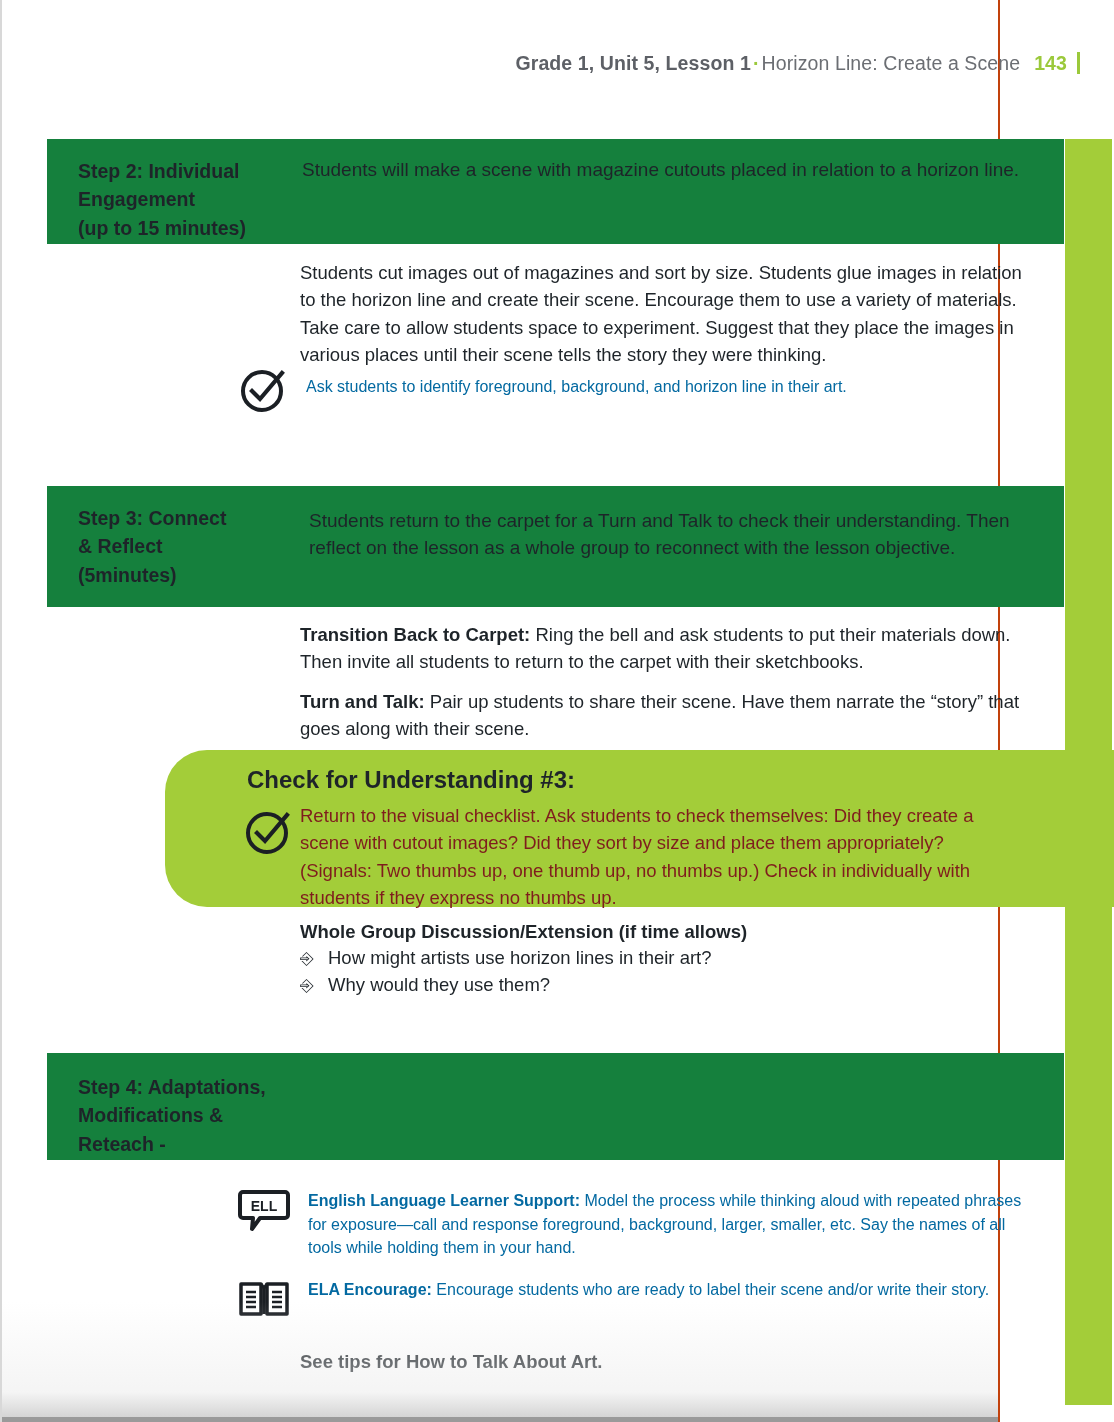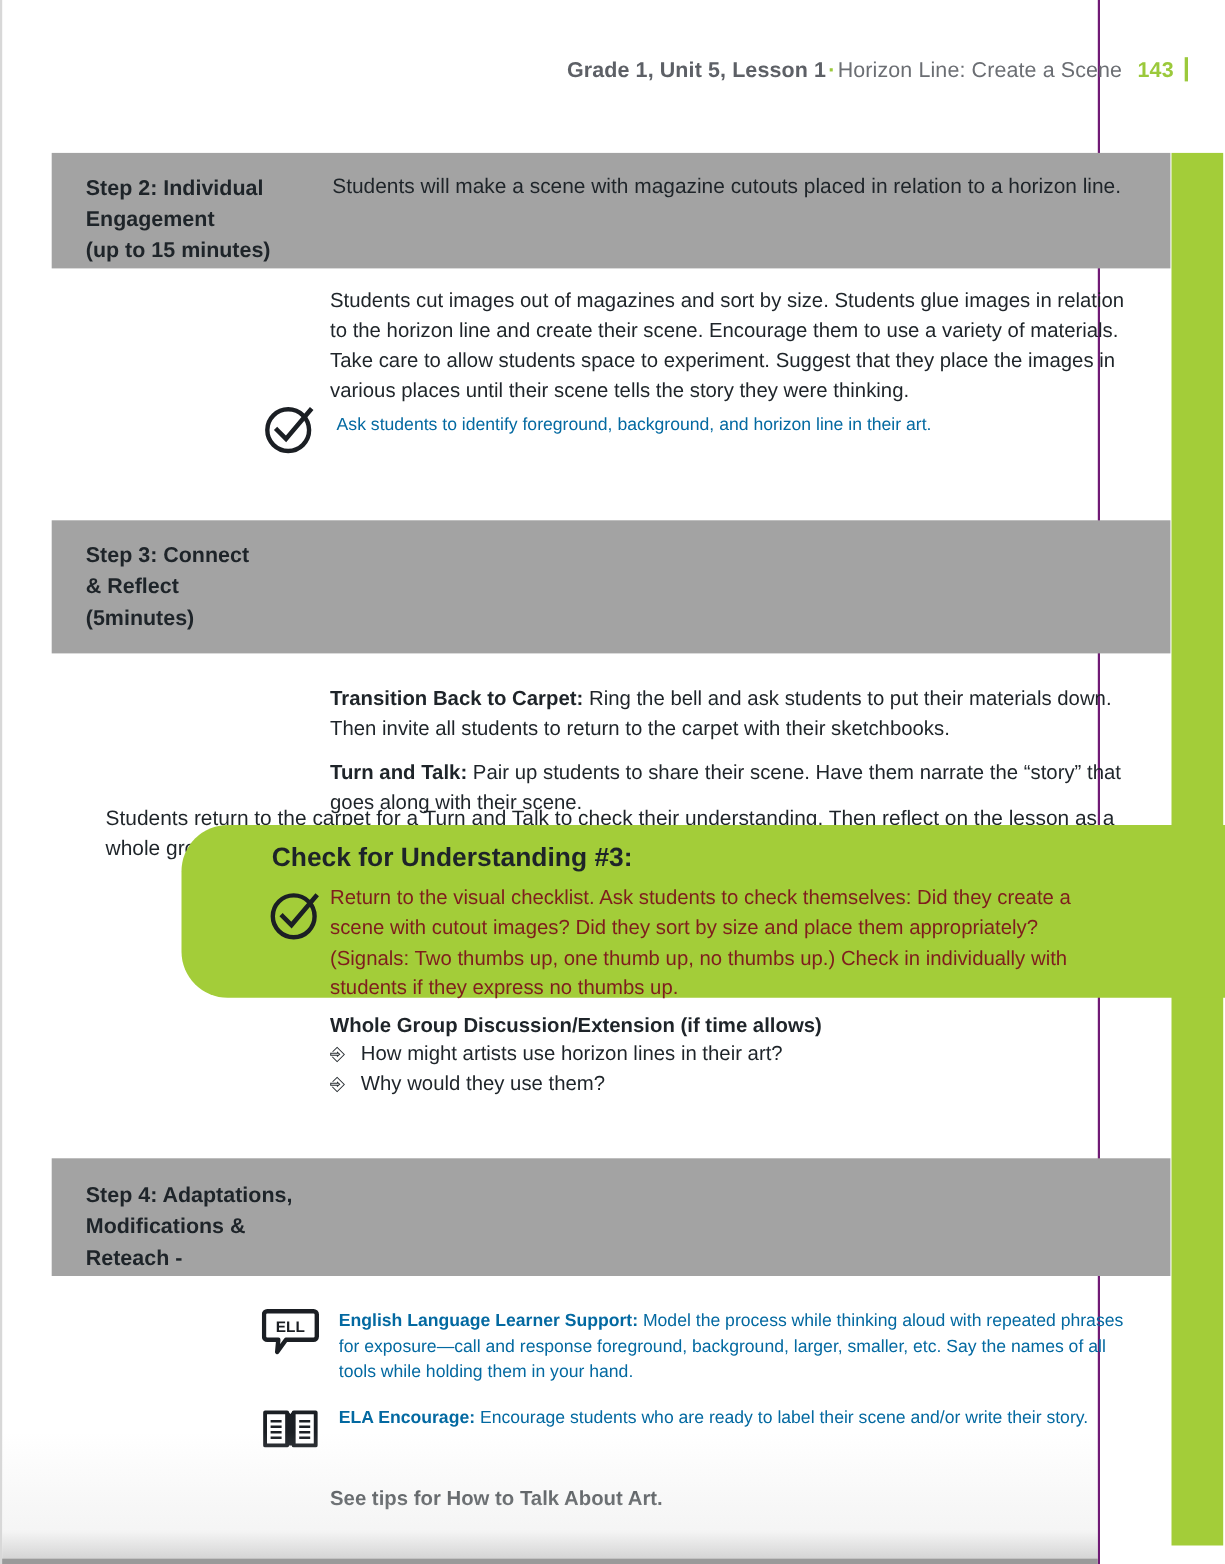--- a/index.html
+++ b/index.html
@@ -14,21 +14,21 @@
     position: relative;
     overflow: hidden;
   }
 
   .page {
     position: absolute;
     left: 0; top: 0;
     width: 1000px; height: 1422px;
     background: #ffffff;
     border-left: 2px solid #d8d8d8;
-    border-right: 2px solid #701a75;
+    border-right: 2px solid #c2410c;
     text-decoration: underline;
   }
   .page-bottom-fade {
     position: absolute;
     left: 0; right: 0; bottom: 0;
     height: 120px;
     background: linear-gradient(to bottom, rgba(255,255,255,0) 0%, rgba(236,236,236,0.55) 75%, rgba(190,190,190,0.75) 100%);
     pointer-events: none;
   }
   .page-bottom-edge {
@@ -79,43 +79,43 @@
     left: 1063px; top: 139px;
     width: 47px; height: 1266px;
     background: #a3cd39;
   }
 
   
   .step-banner {
     position: absolute;
     left: 45px;
     width: 1017px;
-    background: #a3a3a3;
+    background: #15803d;
     display: flex;
   }
   .step-banner .step-title {
     width: 255px;
     flex: 0 0 255px;
     padding: 18px 0 0 31px;
     font-weight: bold;
     font-size: 19.5px;
     line-height: 1.45;
     color: #1e2429;
   }
   .step-banner .step-body {
     flex: 1;
     padding: 20px 20px 0 0;
     font-size: 19px;
     line-height: 1.42;
     color: #1e2429;
   }
   #step2-banner { top: 139px; height: 105px; }
   #step2-banner .step-body { padding-top: 18px; }
-  #step3-banner { top: 473px; height: 121px; flex-direction: column; }
-  #step3-banner .step-body { padding-top: 4px; padding-left: 7px; margin-left: 42px; }
+  #step3-banner { top: 486px; height: 121px; }
+  #step3-banner .step-body { padding-top: 22px; padding-left: 7px; }
   #step4-banner { top: 1053px; height: 107px; }
   #step4-banner .step-title { padding-top: 20px; }
 
   
   .body-col {
     position: absolute;
     left: 298px;
     width: 740px;
     font-size: 18.5px;
     line-height: 1.48;

